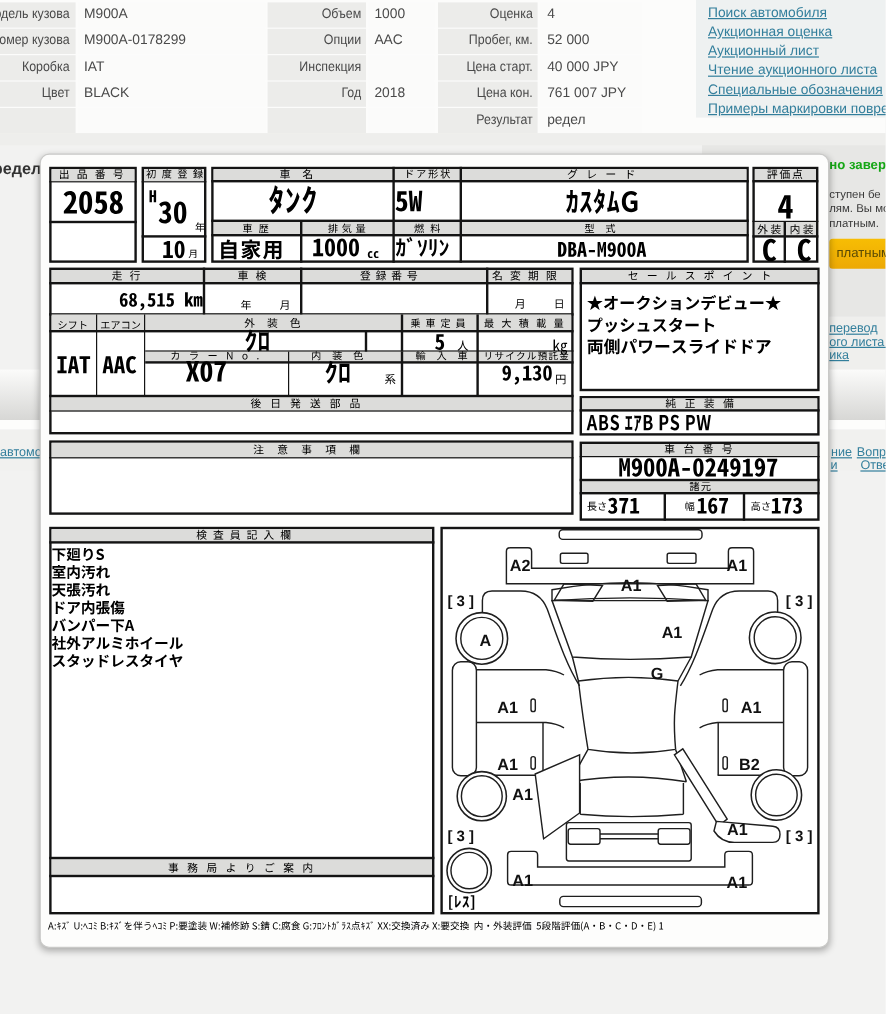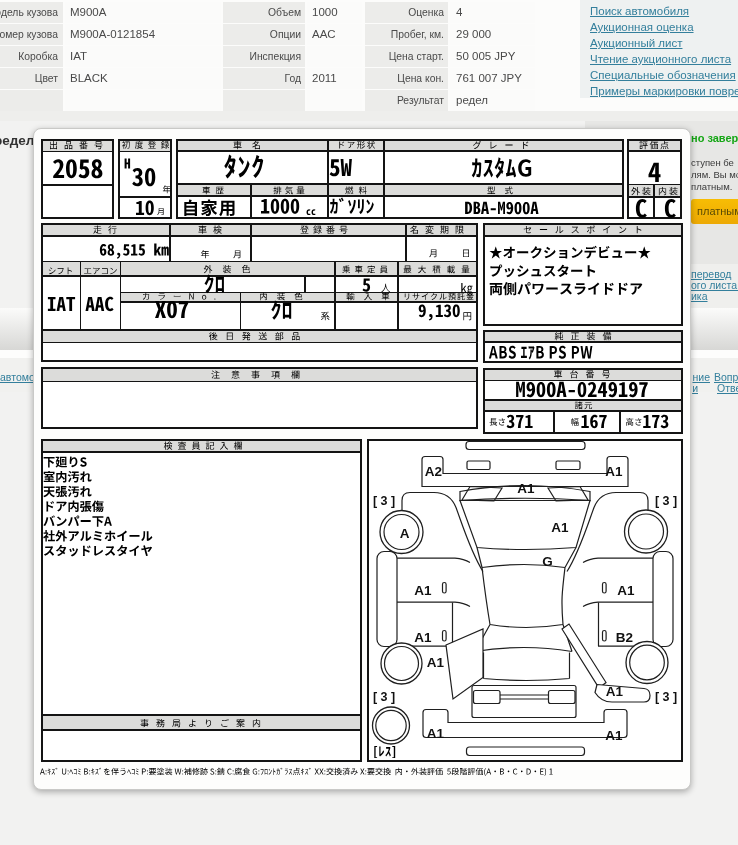--- a/index.html
+++ b/index.html
@@ -36,35 +36,35 @@
 <div style="position:absolute;left:450px;top:46px;width:85px;height:20.5px;background:#fbfbfa;"></div>
 <div style="position:absolute;left:450px;top:68px;width:85px;height:20.5px;background:#fbfbfa;"></div>
 <div style="position:absolute;left:450px;top:90px;width:85px;height:20.5px;background:#fbfbfa;"></div>
 <div style="position:absolute;left:-80px;top:2px;width:138px;height:20.5px;text-align:right;font-size:11.5px;color:#4a4a4a;line-height:20.5px;white-space:nowrap;transform:scaleX(.9);transform-origin:right center;">одель кузова</div>
 <div style="position:absolute;left:70px;top:2px;width:150px;height:20.5px;text-align:left;font-size:11.5px;color:#4a4a4a;line-height:20.5px;white-space:nowrap;">M900A</div>
 <div style="position:absolute;left:160px;top:2px;width:141px;height:20.5px;text-align:right;font-size:11.5px;color:#4a4a4a;line-height:20.5px;white-space:nowrap;transform:scaleX(.9);transform-origin:right center;">Объем</div>
 <div style="position:absolute;left:312px;top:2px;width:90px;height:20.5px;text-align:left;font-size:11.5px;color:#4a4a4a;line-height:20.5px;white-space:nowrap;">1000</div>
 <div style="position:absolute;left:300px;top:2px;width:144px;height:20.5px;text-align:right;font-size:11.5px;color:#4a4a4a;line-height:20.5px;white-space:nowrap;transform:scaleX(.9);transform-origin:right center;">Оценка</div>
 <div style="position:absolute;left:456px;top:2px;width:80px;height:20.5px;text-align:left;font-size:11.5px;color:#4a4a4a;line-height:20.5px;white-space:nowrap;">4</div>
 <div style="position:absolute;left:-80px;top:24px;width:138px;height:20.5px;text-align:right;font-size:11.5px;color:#4a4a4a;line-height:20.5px;white-space:nowrap;transform:scaleX(.9);transform-origin:right center;">омер кузова</div>
-<div style="position:absolute;left:70px;top:24px;width:150px;height:20.5px;text-align:left;font-size:11.5px;color:#4a4a4a;line-height:20.5px;white-space:nowrap;">M900A-0121854</div>
+<div style="position:absolute;left:70px;top:24px;width:150px;height:20.5px;text-align:left;font-size:11.5px;color:#4a4a4a;line-height:20.5px;white-space:nowrap;">M900A-0178299</div>
 <div style="position:absolute;left:160px;top:24px;width:141px;height:20.5px;text-align:right;font-size:11.5px;color:#4a4a4a;line-height:20.5px;white-space:nowrap;transform:scaleX(.9);transform-origin:right center;">Опции</div>
 <div style="position:absolute;left:312px;top:24px;width:90px;height:20.5px;text-align:left;font-size:11.5px;color:#4a4a4a;line-height:20.5px;white-space:nowrap;">AAC</div>
 <div style="position:absolute;left:300px;top:24px;width:144px;height:20.5px;text-align:right;font-size:11.5px;color:#4a4a4a;line-height:20.5px;white-space:nowrap;transform:scaleX(.9);transform-origin:right center;">Пробег, км.</div>
-<div style="position:absolute;left:456px;top:24px;width:80px;height:20.5px;text-align:left;font-size:11.5px;color:#4a4a4a;line-height:20.5px;white-space:nowrap;">29 000</div>
+<div style="position:absolute;left:456px;top:24px;width:80px;height:20.5px;text-align:left;font-size:11.5px;color:#4a4a4a;line-height:20.5px;white-space:nowrap;">52 000</div>
 <div style="position:absolute;left:-80px;top:46px;width:138px;height:20.5px;text-align:right;font-size:11.5px;color:#4a4a4a;line-height:20.5px;white-space:nowrap;transform:scaleX(.9);transform-origin:right center;">Коробка</div>
 <div style="position:absolute;left:70px;top:46px;width:150px;height:20.5px;text-align:left;font-size:11.5px;color:#4a4a4a;line-height:20.5px;white-space:nowrap;">IAT</div>
 <div style="position:absolute;left:160px;top:46px;width:141px;height:20.5px;text-align:right;font-size:11.5px;color:#4a4a4a;line-height:20.5px;white-space:nowrap;transform:scaleX(.9);transform-origin:right center;">Инспекция</div>
 <div style="position:absolute;left:312px;top:46px;width:90px;height:20.5px;text-align:left;font-size:11.5px;color:#4a4a4a;line-height:20.5px;white-space:nowrap;"></div>
 <div style="position:absolute;left:300px;top:46px;width:144px;height:20.5px;text-align:right;font-size:11.5px;color:#4a4a4a;line-height:20.5px;white-space:nowrap;transform:scaleX(.9);transform-origin:right center;">Цена старт.</div>
-<div style="position:absolute;left:456px;top:46px;width:80px;height:20.5px;text-align:left;font-size:11.5px;color:#4a4a4a;line-height:20.5px;white-space:nowrap;">50 005 JPY</div>
+<div style="position:absolute;left:456px;top:46px;width:80px;height:20.5px;text-align:left;font-size:11.5px;color:#4a4a4a;line-height:20.5px;white-space:nowrap;">40 000 JPY</div>
 <div style="position:absolute;left:-80px;top:68px;width:138px;height:20.5px;text-align:right;font-size:11.5px;color:#4a4a4a;line-height:20.5px;white-space:nowrap;transform:scaleX(.9);transform-origin:right center;">Цвет</div>
 <div style="position:absolute;left:70px;top:68px;width:150px;height:20.5px;text-align:left;font-size:11.5px;color:#4a4a4a;line-height:20.5px;white-space:nowrap;">BLACK</div>
 <div style="position:absolute;left:160px;top:68px;width:141px;height:20.5px;text-align:right;font-size:11.5px;color:#4a4a4a;line-height:20.5px;white-space:nowrap;transform:scaleX(.9);transform-origin:right center;">Год</div>
-<div style="position:absolute;left:312px;top:68px;width:90px;height:20.5px;text-align:left;font-size:11.5px;color:#4a4a4a;line-height:20.5px;white-space:nowrap;">2011</div>
+<div style="position:absolute;left:312px;top:68px;width:90px;height:20.5px;text-align:left;font-size:11.5px;color:#4a4a4a;line-height:20.5px;white-space:nowrap;">2018</div>
 <div style="position:absolute;left:300px;top:68px;width:144px;height:20.5px;text-align:right;font-size:11.5px;color:#4a4a4a;line-height:20.5px;white-space:nowrap;transform:scaleX(.9);transform-origin:right center;">Цена кон.</div>
 <div style="position:absolute;left:456px;top:68px;width:80px;height:20.5px;text-align:left;font-size:11.5px;color:#4a4a4a;line-height:20.5px;white-space:nowrap;">761 007 JPY</div>
 <div style="position:absolute;left:-80px;top:90px;width:138px;height:20.5px;text-align:right;font-size:11.5px;color:#4a4a4a;line-height:20.5px;white-space:nowrap;transform:scaleX(.9);transform-origin:right center;"></div>
 <div style="position:absolute;left:70px;top:90px;width:150px;height:20.5px;text-align:left;font-size:11.5px;color:#4a4a4a;line-height:20.5px;white-space:nowrap;"></div>
 <div style="position:absolute;left:160px;top:90px;width:141px;height:20.5px;text-align:right;font-size:11.5px;color:#4a4a4a;line-height:20.5px;white-space:nowrap;transform:scaleX(.9);transform-origin:right center;"></div>
 <div style="position:absolute;left:312px;top:90px;width:90px;height:20.5px;text-align:left;font-size:11.5px;color:#4a4a4a;line-height:20.5px;white-space:nowrap;"></div>
 <div style="position:absolute;left:300px;top:90px;width:144px;height:20.5px;text-align:right;font-size:11.5px;color:#4a4a4a;line-height:20.5px;white-space:nowrap;transform:scaleX(.9);transform-origin:right center;">Результат</div>
 <div style="position:absolute;left:456px;top:90px;width:80px;height:20.5px;text-align:left;font-size:11.5px;color:#4a4a4a;line-height:20.5px;white-space:nowrap;">редел</div>
 <div style="position:absolute;left:580px;top:0px;width:158px;height:98px;background:#eef1f1;"></div>
 <div style="position:absolute;left:590px;top:3px;width:200px;height:16px;text-align:left;color:#337f9c;text-decoration:underline;font-size:11.5px;line-height:16px;white-space:nowrap;">Поиск автомобиля</div>

